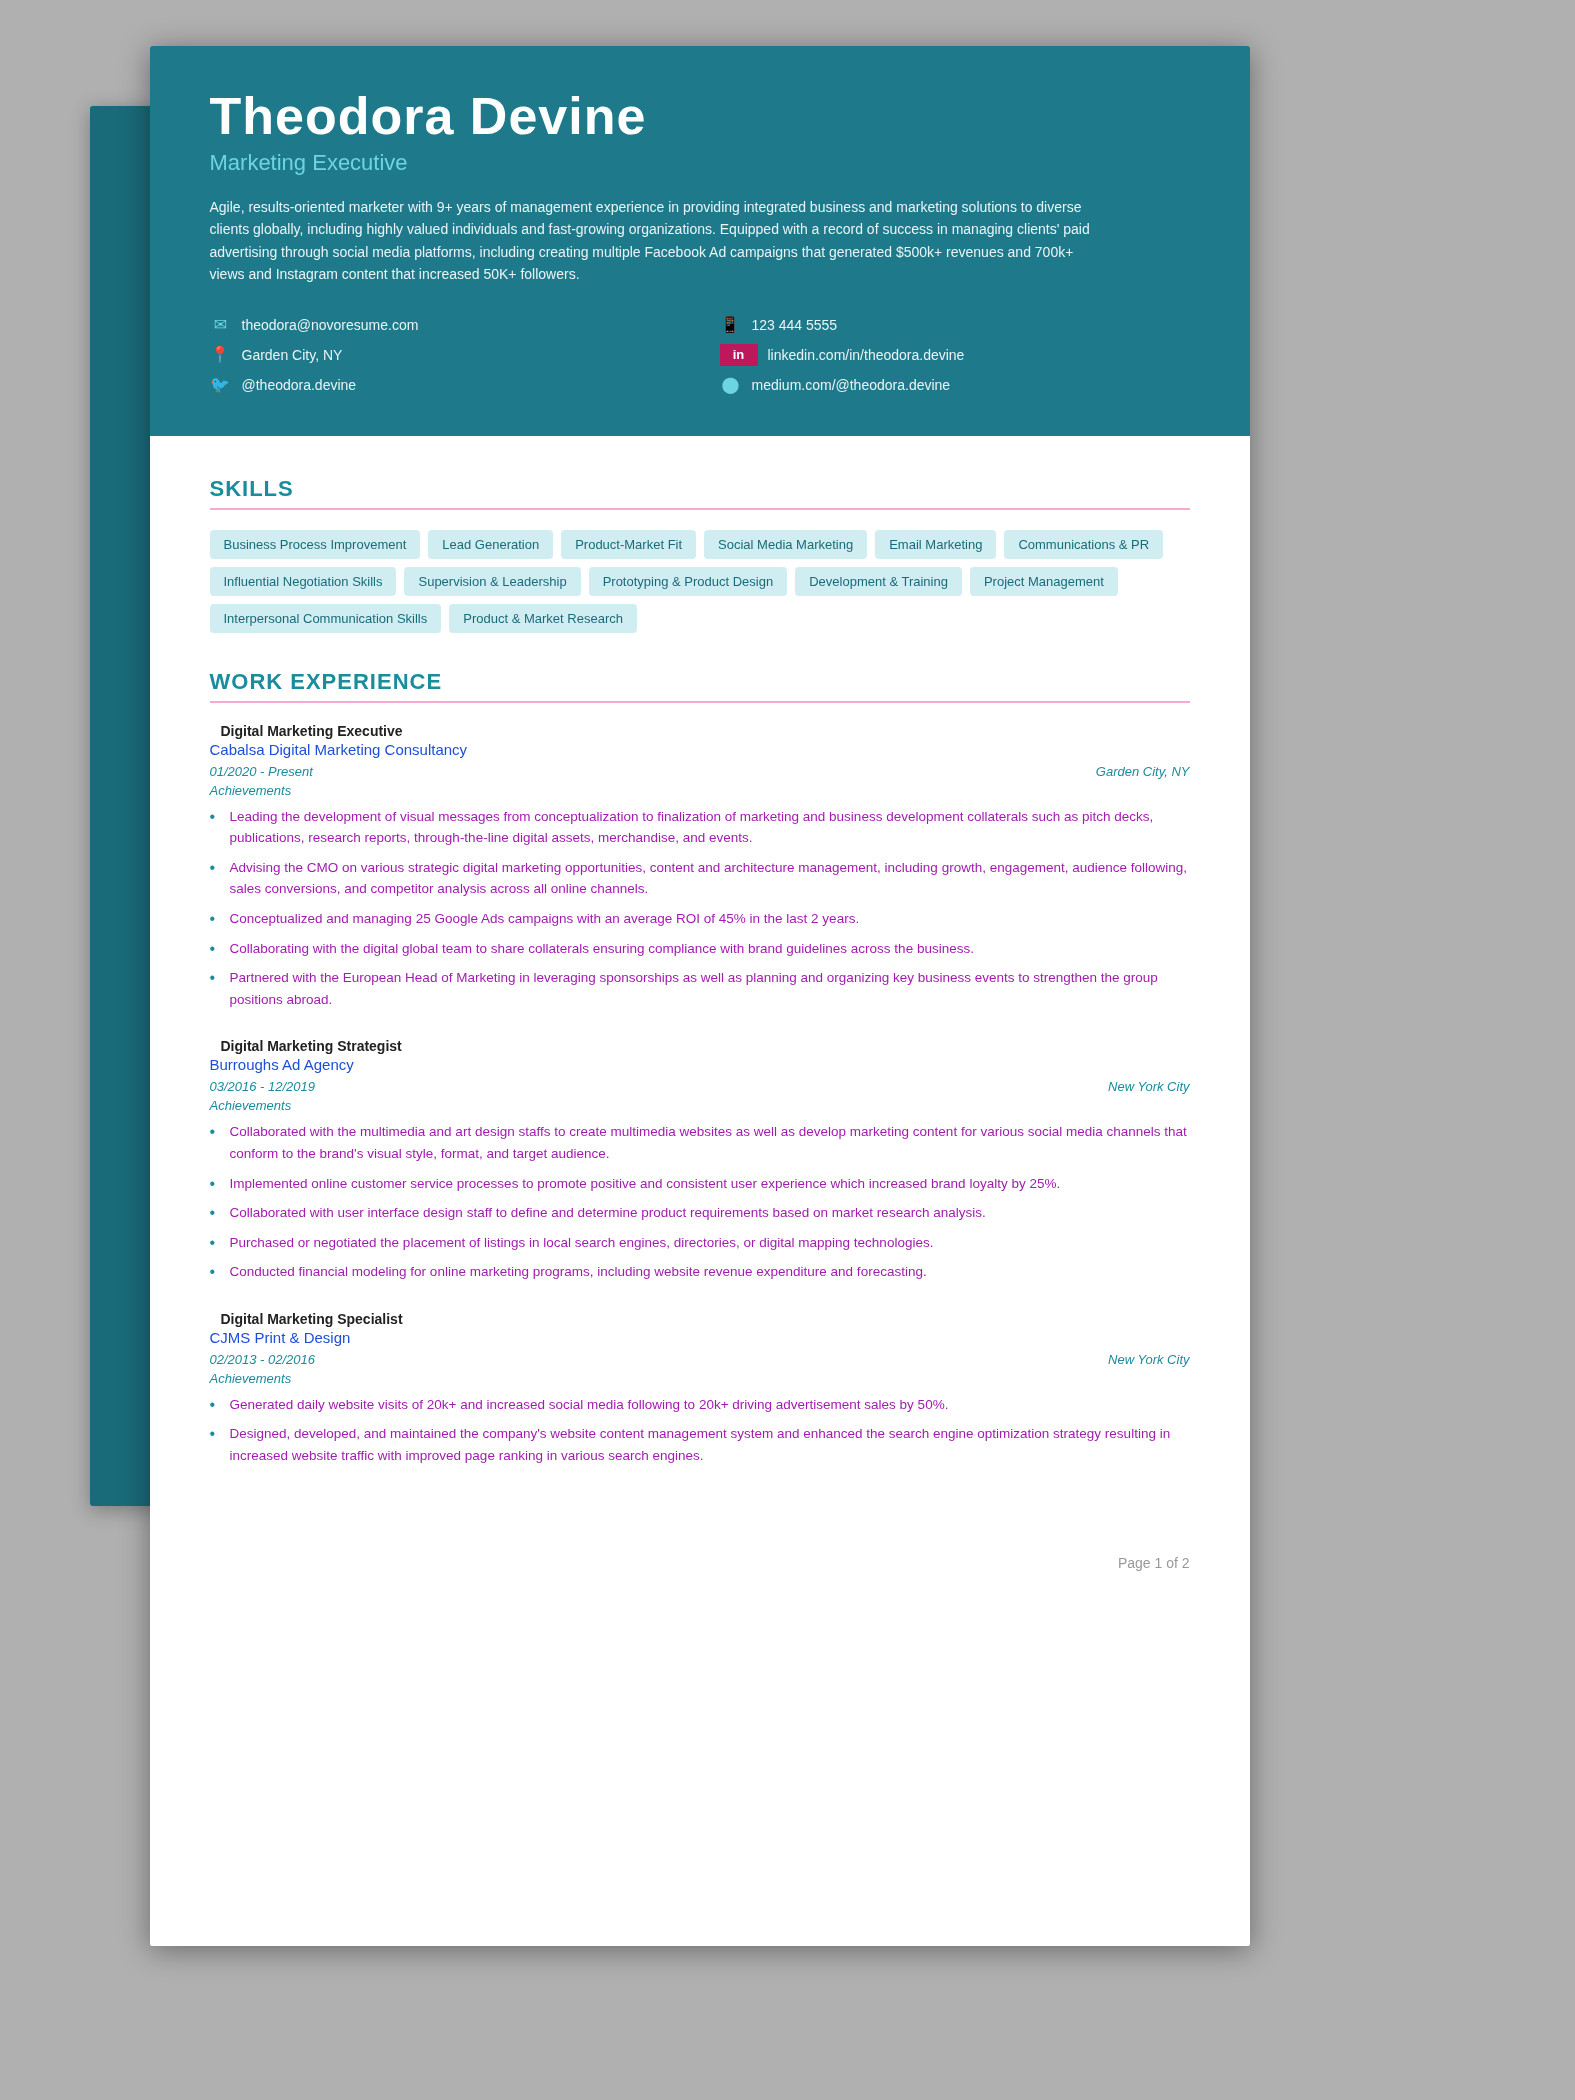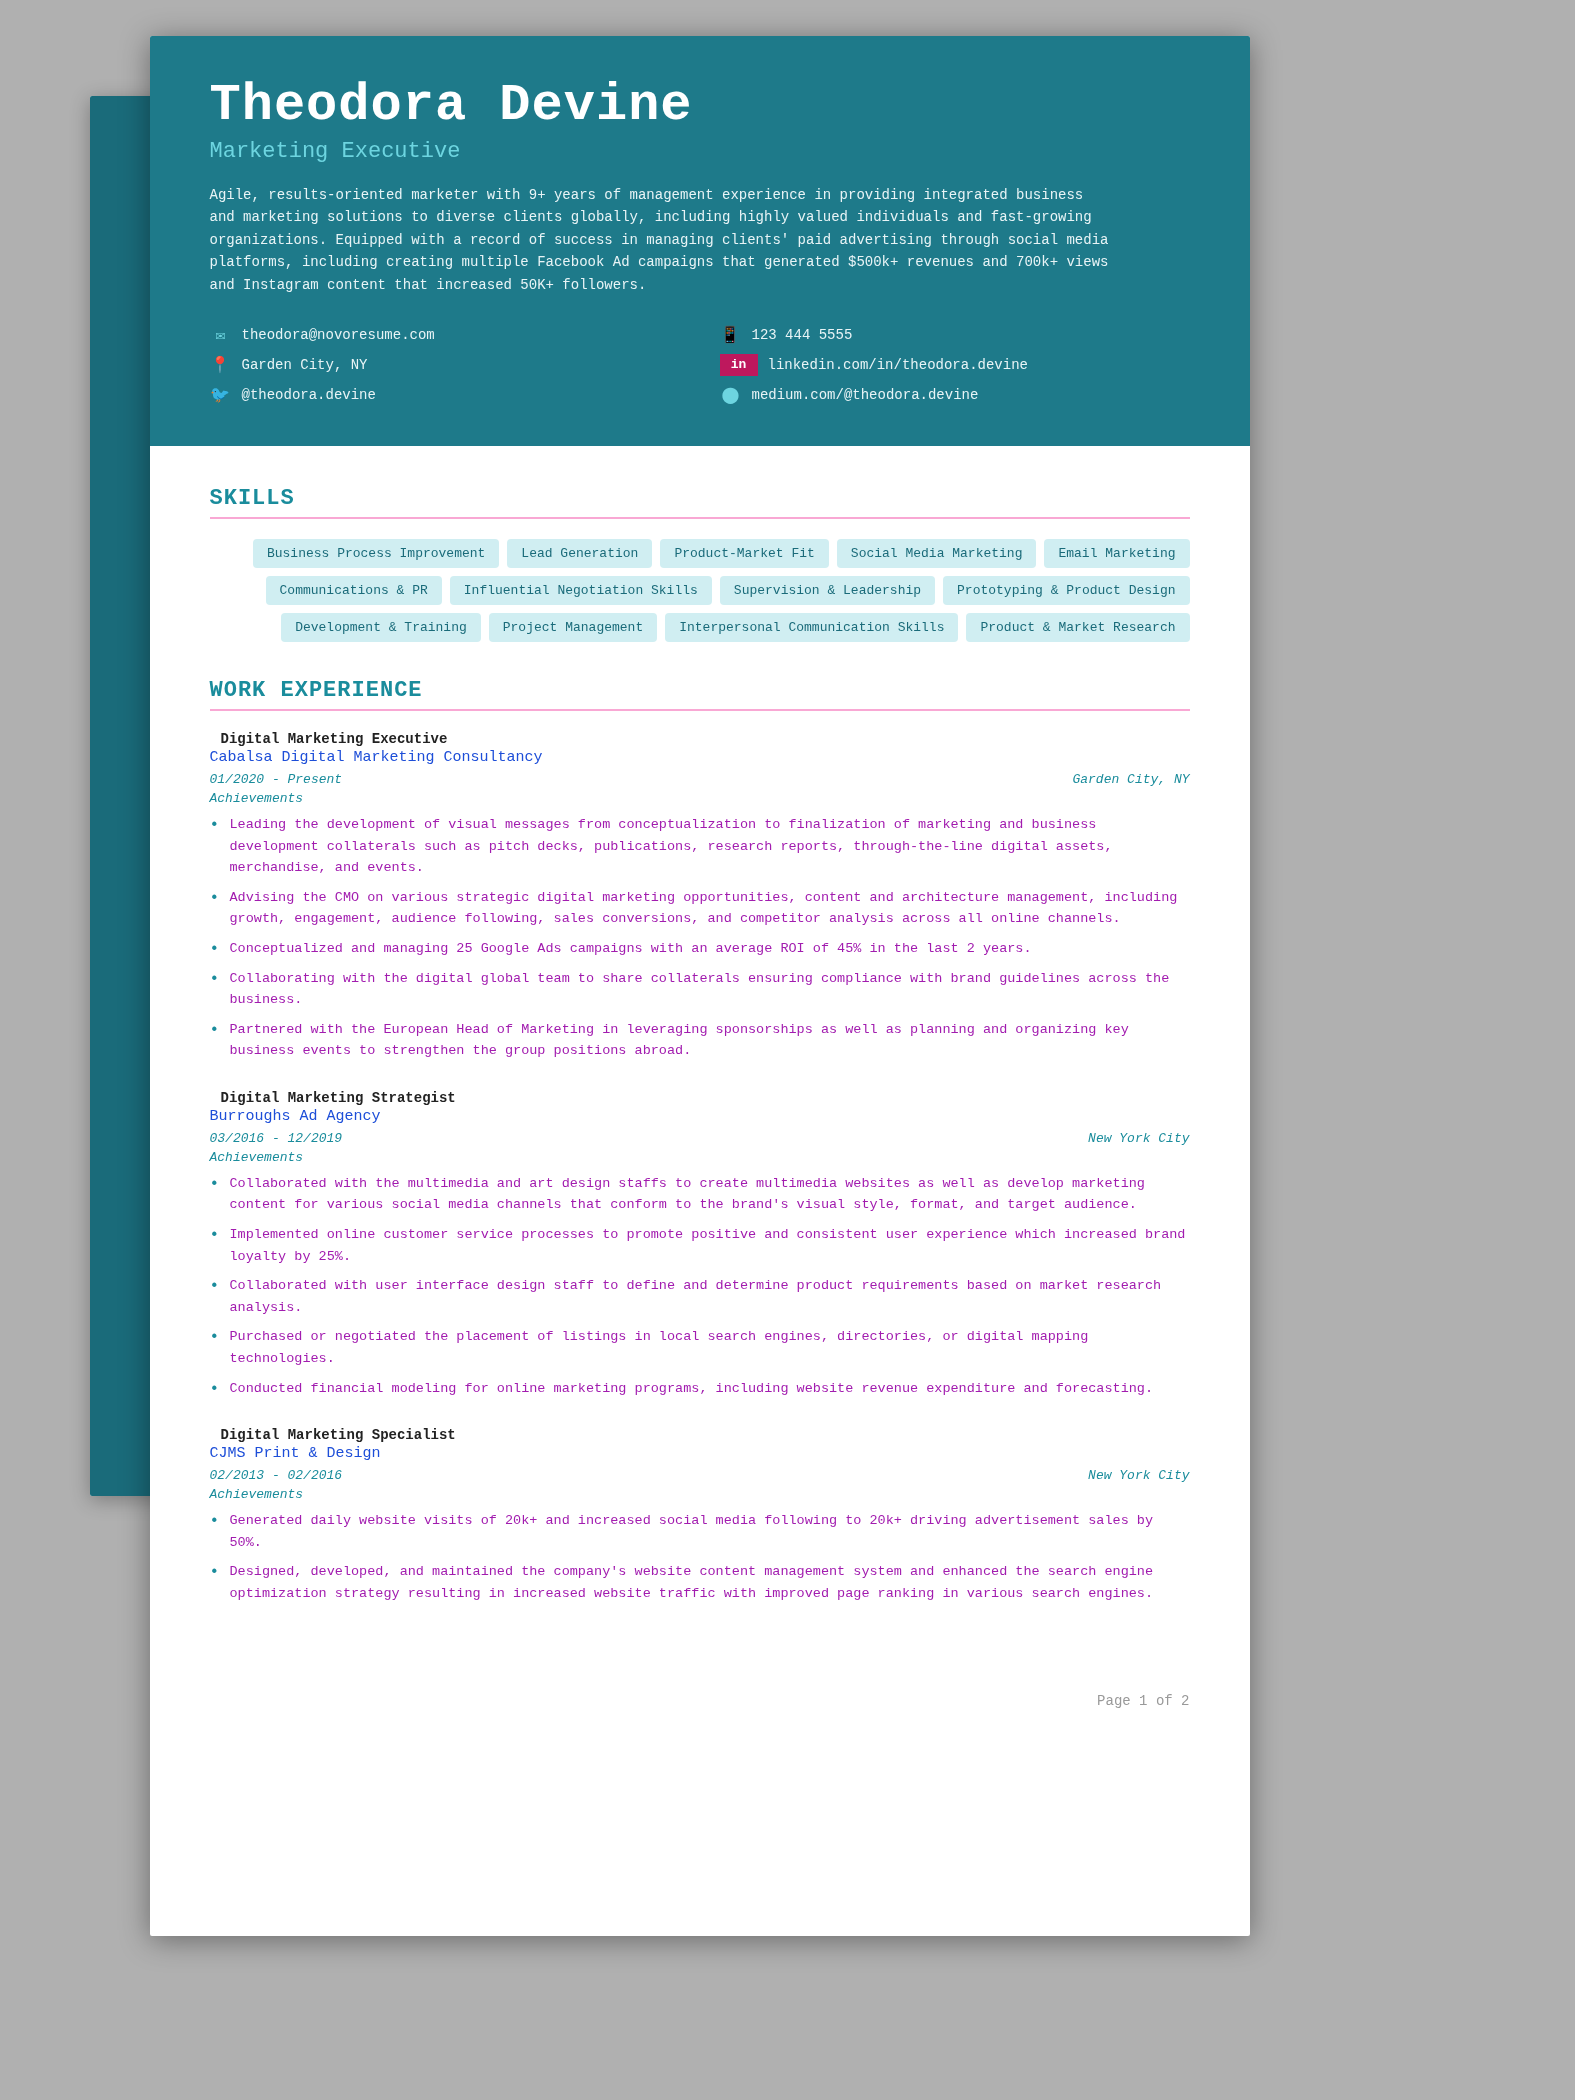--- a/index.html
+++ b/index.html
@@ -11,22 +11,21 @@
       position: relative;
       display: flex;
       align-items: flex-start;
       justify-content: center;
       padding: 30px 0;
     }
 
     .page-stack {
       position: relative;
       width: 1276px;
-      margin: 6px auto;
-      font-family: Liberation Mono, monospace;
+      margin: 16px auto;
     }
 
     
     .page-back {
       position: absolute;
       top: 60px;
       left: -60px;
       width: 1060px;
       min-height: 1400px;
       background: #fff;
@@ -156,21 +155,20 @@
 
     
     .skills-section {
       margin-bottom: 36px;
     }
 
     .skills-grid {
       display: flex;
       flex-wrap: wrap;
       gap: 8px;
-      justify-content: flex-end;
     }
 
     .skill-tag {
       background: #d0eef2;
       color: #1a6b7a;
       padding: 7px 14px;
       border-radius: 4px;
       font-size: 13px;
       font-weight: 500;
     }

